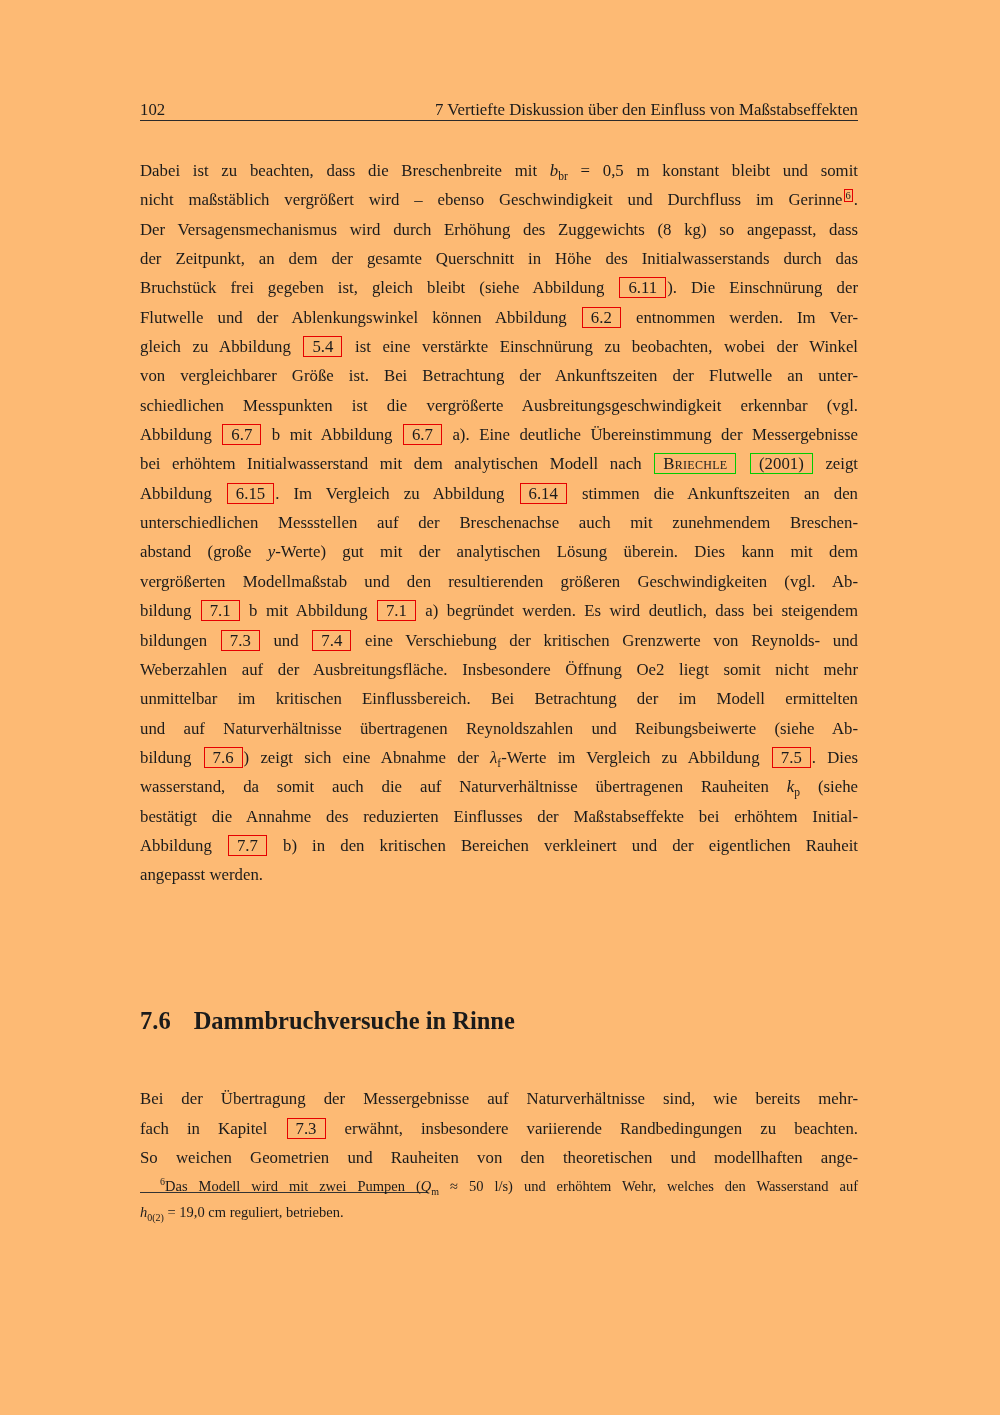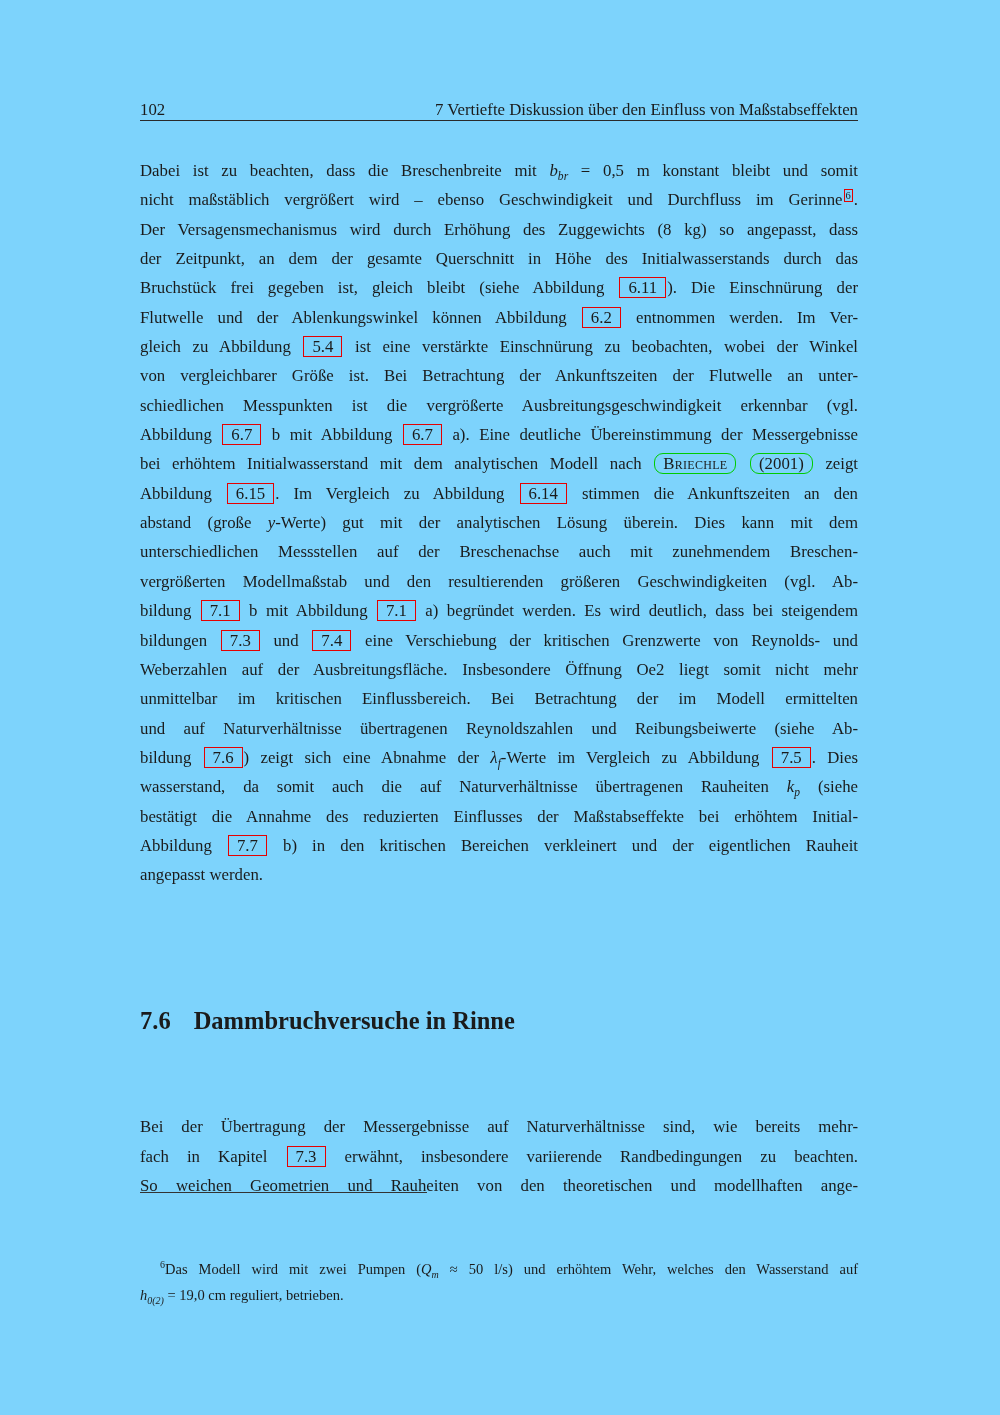--- a/index.html
+++ b/index.html
@@ -4,65 +4,65 @@
 <style>
   * { margin:0; padding:0; box-sizing:border-box; }
   html,body { background:#ffffff; }
   body {
     width:1000px; height:1415px;
     position:relative;
     font-family:"Liberation Serif","DejaVu Serif",serif;
     color:#1b1b1b;
     overflow:hidden;
   }
-  .page { position:absolute; inset:0; background:#7dd3fc; }
+  .page { position:absolute; inset:0; background:#fdba74; }
 
   
   .hdr {
     position:absolute; left:140px; top:101px; width:718px;
     display:flex; justify-content:space-between; align-items:baseline;
     font-size:16.8px; line-height:18px;
   }
   .hdr-rule {
     position:absolute; left:140px; top:120px; width:718px;
     border-top:1.5px solid #2a2a2a;
   }
 
   
   .para { position:absolute; left:140px; width:718px; font-size:16.8px; }
   .p1 { top:156px;  line-height:29.35px; }
-  .p2 { top:1084px; line-height:29.7px;margin-top:28px; }
+  .p2 { top:1084px; line-height:29.7px; }
   .line { text-align:justify; text-justify:inter-word; }
   .jl   { text-align-last:justify; }
 
   
   .box  { border:1.4px solid var(--ref-box,#e60000); padding:0 8px; margin:0 1px; }
-  .cite { border-color:var(--cite-box,#00cc00);border-radius:9px; }
+  .cite { border-color:var(--cite-box,#00cc00); }
   .sc   { font-variant:small-caps; letter-spacing:.3px; }
   sup.box { font-size:10.5px; padding:0 1px; vertical-align:super; line-height:0; }
 
   
   .mvar i { font-style:italic; }
-  .mvar sub { font-size:69%; font-style:italic; vertical-align:sub; line-height:0; }
+  .mvar sub { font-size:69%; vertical-align:sub; line-height:0; }
 
   
   .sec {
     position:absolute; left:140px; top:1005px; width:718px;
     font-size:24.5px; font-weight:bold; line-height:32px;
     display:flex;
   }
   .sec .num { margin-right:23px; }
 
   
   .fn-rule {
     position:absolute; left:140px; top:1192px; width:287px;
     border-top:1.2px solid #333;
   }
   .fn {
-    position:absolute; left:140px; top:1256px; width:718px;
+    position:absolute; left:140px; top:1173px; width:718px;
     font-size:14.5px; line-height:26px;
   }
   .fn .line:first-child { text-indent:20px; }
   .fn sup.fnmark { font-size:10px; vertical-align:super; line-height:0; font-style:normal; }
 </style>
 </head>
 <body style="color: rgb(27, 27, 27);">
 
 <div class="page">
 
@@ -78,22 +78,22 @@
       <div class="line jl">Der Versagensmechanismus wird durch Erhöhung des Zuggewichts (8 kg) so angepasst, dass</div>
       <div class="line jl">der Zeitpunkt, an dem der gesamte Querschnitt in Höhe des Initialwasserstands durch das</div>
       <div class="line jl">Bruchstück frei gegeben ist, gleich bleibt (siehe Abbildung <span class="box">6.11</span>). Die Einschnürung der</div>
       <div class="line jl">Flutwelle und der Ablenkungswinkel können Abbildung <span class="box">6.2</span> entnommen werden. Im Ver-</div>
       <div class="line jl">gleich zu Abbildung <span class="box">5.4</span> ist eine verstärkte Einschnürung zu beobachten, wobei der Winkel</div>
       <div class="line jl">von vergleichbarer Größe ist. Bei Betrachtung der Ankunftszeiten der Flutwelle an unter-</div>
       <div class="line jl">schiedlichen Messpunkten ist die vergrößerte Ausbreitungsgeschwindigkeit erkennbar (vgl.</div>
       <div class="line jl">Abbildung <span class="box">6.7</span> b mit Abbildung <span class="box">6.7</span> a). Eine deutliche Übereinstimmung der Messergebnisse</div>
       <div class="line jl">bei erhöhtem Initialwasserstand mit dem analytischen Modell nach <span class="box cite sc">Briechle</span> <span class="box cite">(2001)</span> zeigt</div>
       <div class="line jl">Abbildung <span class="box">6.15</span>. Im Vergleich zu Abbildung <span class="box">6.14</span> stimmen die Ankunftszeiten an den</div>
+      <div class="line jl">unterschiedlichen Messstellen auf der Breschenachse auch mit zunehmendem Breschen-</div>
       <div class="line jl">abstand (große <span class="mvar"><i>y</i></span>-Werte) gut mit der analytischen Lösung überein. Dies kann mit dem</div>
-      <div class="line jl">unterschiedlichen Messstellen auf der Breschenachse auch mit zunehmendem Breschen-</div>
       <div class="line jl">vergrößerten Modellmaßstab und den resultierenden größeren Geschwindigkeiten (vgl. Ab-</div>
       <div class="line jl">bildung <span class="box">7.1</span> b mit Abbildung <span class="box">7.1</span> a) begründet werden. Es wird deutlich, dass bei steigendem</div>
       <div class="line jl">bildungen <span class="box">7.3</span> und <span class="box">7.4</span> eine Verschiebung der kritischen Grenzwerte von Reynolds- und</div>
       <div class="line jl">Weberzahlen auf der Ausbreitungsfläche. Insbesondere Öffnung Oe2 liegt somit nicht mehr</div>
       <div class="line jl">unmittelbar im kritischen Einflussbereich. Bei Betrachtung der im Modell ermittelten</div>
       <div class="line jl">und auf Naturverhältnisse übertragenen Reynoldszahlen und Reibungsbeiwerte (siehe Ab-</div>
       <div class="line jl">bildung <span class="box">7.6</span>) zeigt sich eine Abnahme der <span class="mvar"><i>λ</i><sub>f</sub></span>-Werte im Vergleich zu Abbildung <span class="box">7.5</span>. Dies</div>
       <div class="line jl">wasserstand, da somit auch die auf Naturverhältnisse übertragenen Rauheiten <span class="mvar"><i>k</i><sub>p</sub></span> (siehe</div>
       <div class="line jl">bestätigt die Annahme des reduzierten Einflusses der Maßstabseffekte bei erhöhtem Initial-</div>
       <div class="line jl">Abbildung <span class="box">7.7</span> b) in den kritischen Bereichen verkleinert und der eigentlichen Rauheit</div>

